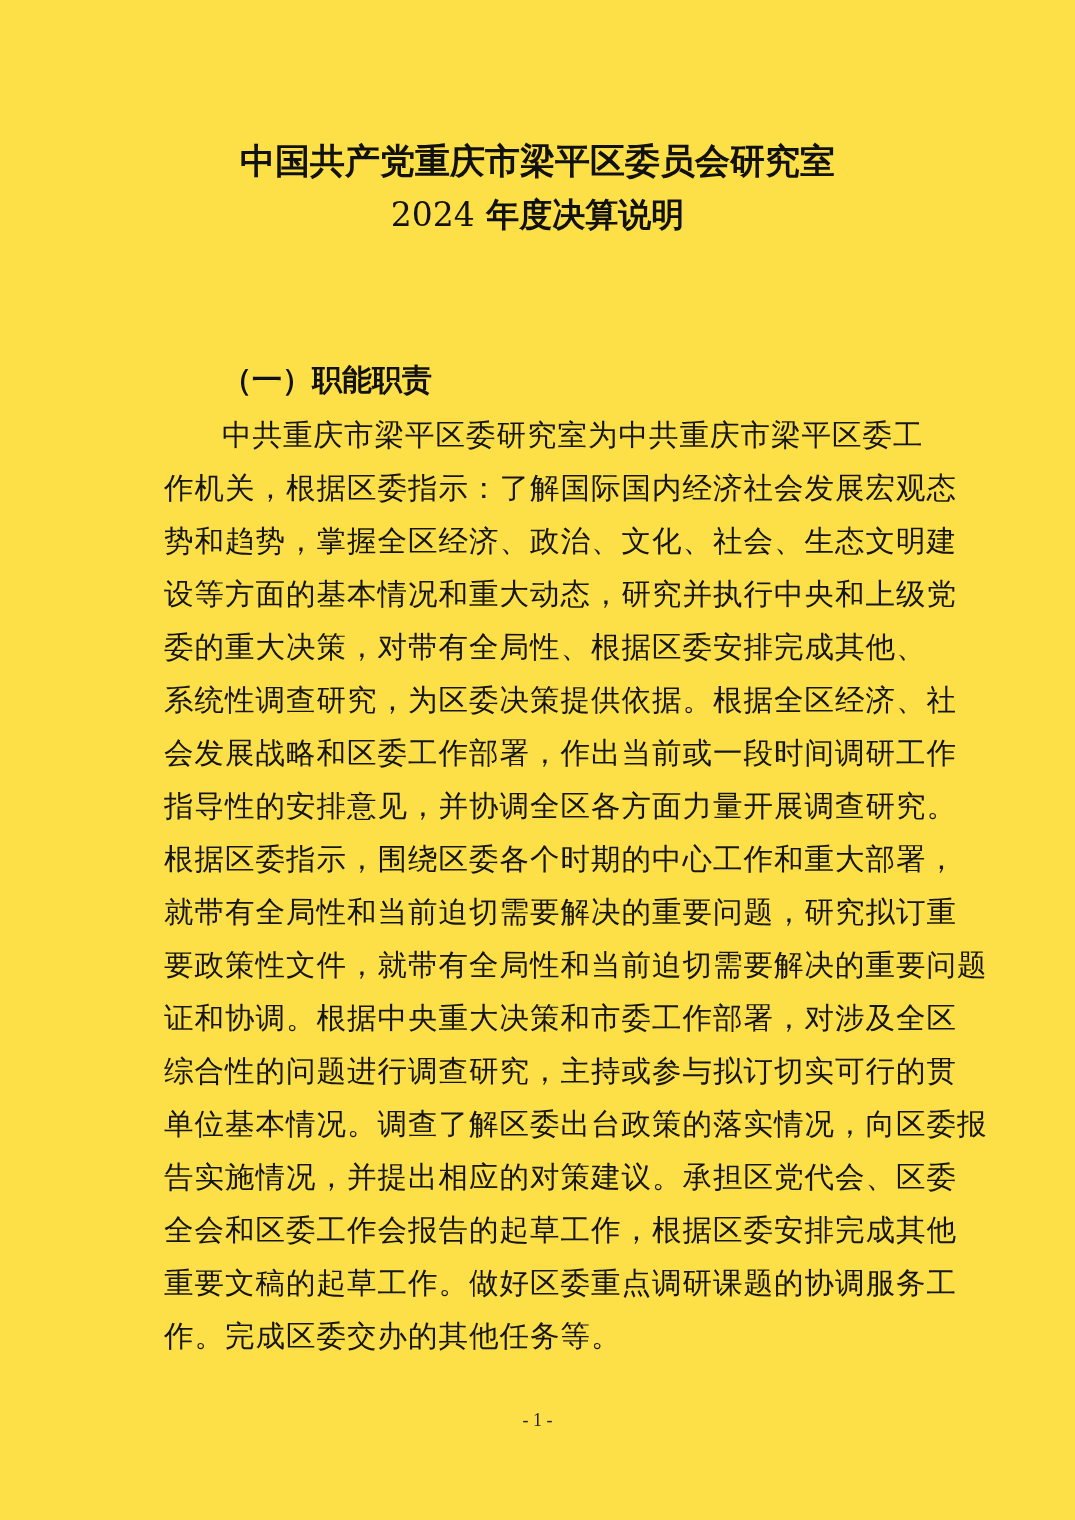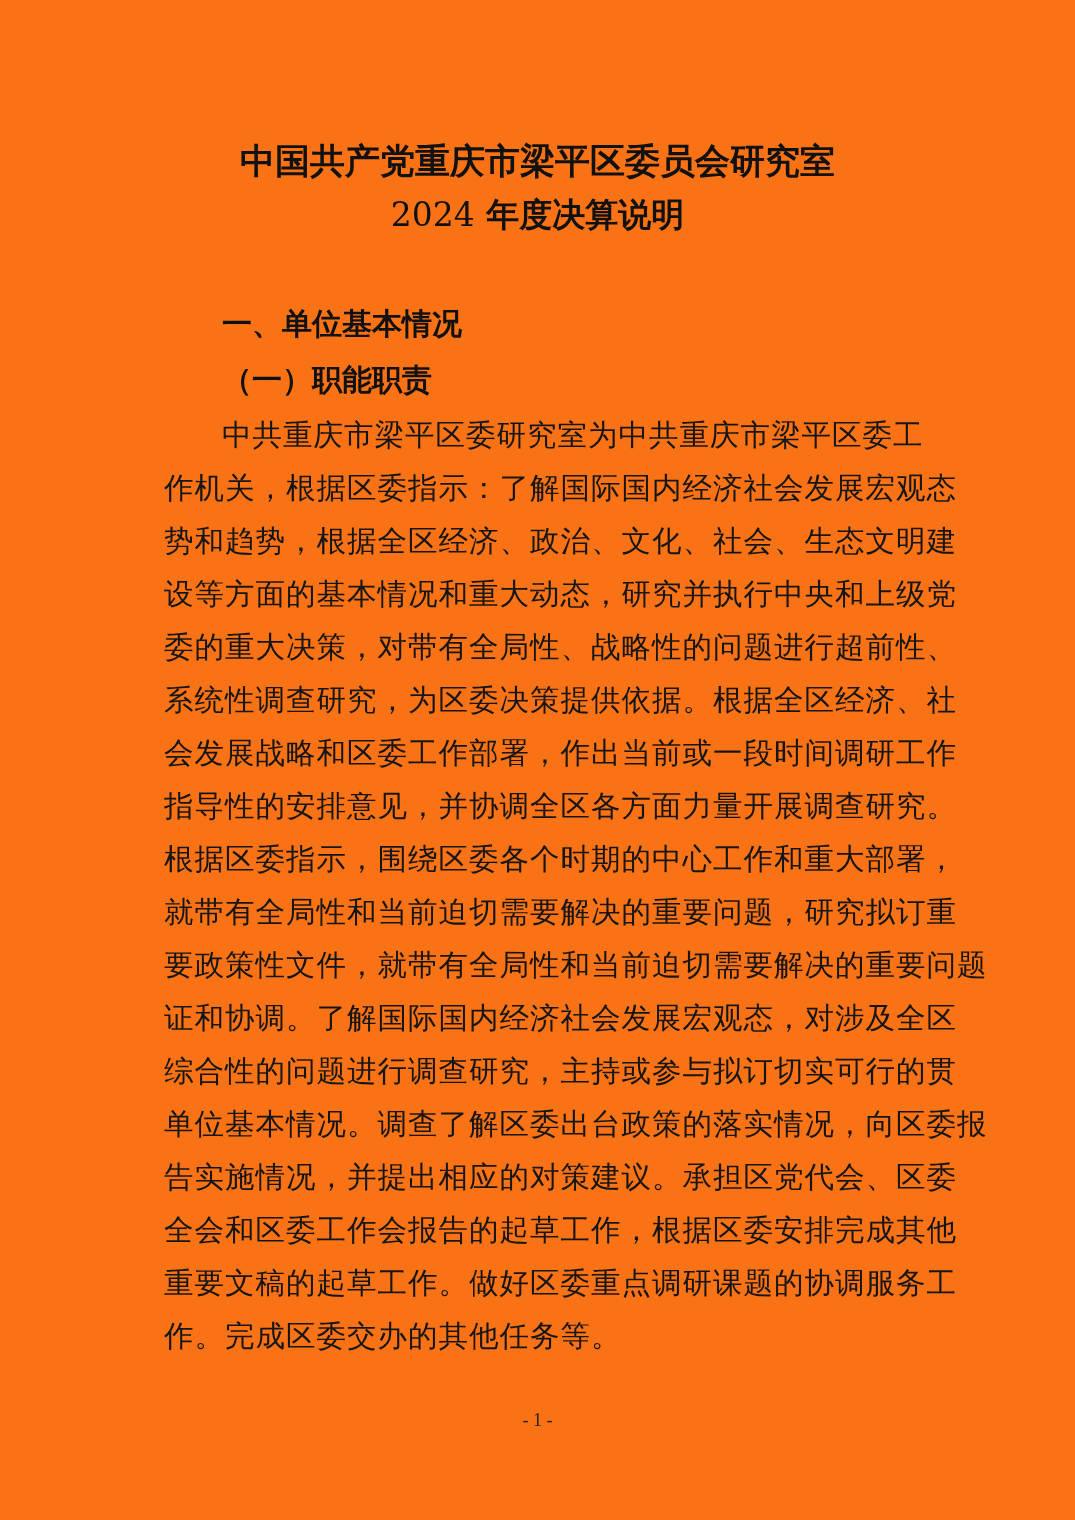--- a/index.html
+++ b/index.html
@@ -1,51 +1,50 @@
 <!DOCTYPE html>
 <html><head>
   <meta charset="utf-8">
   <style>
     html, body { margin: 0; padding: 0; background: #ffffff; }
     body { width: 1075px; height: 1520px; position: relative; overflow: hidden; color: #111; }
-    .page { position: absolute; left: 0; top: 0; width: 1075px; height: 1520px; background: #f97316; }
+    .page { position: absolute; left: 0; top: 0; width: 1075px; height: 1520px; background: #fde047; }
     .title { position: absolute; left: 0; width: 1075px; text-align: center; font-family: "DejaVu Serif", "Liberation Serif", serif; font-weight: bold; color: #111; }
     .title1 { top: 138px; font-size: 35px; letter-spacing: 0px; }
     .title2 { top: 193px; font-size: 33px; font-weight: normal; }
     .title2 .t2b { font-weight: bold; }
     .h1 { position: absolute; left: 222px; top: 304px; font-family: "DejaVu Sans", "Liberation Sans", sans-serif; font-weight: bold; font-size: 30px; color: #111; }
     .h2 { position: absolute; left: 222px; top: 360px; font-family: Liberation Sans, sans-serif; font-weight: bold; font-size: 30px; color: #111; }
     .body-line { position: absolute; left: 164px; width: 750px; font-family: "DejaVu Serif", "Liberation Serif", serif; font-size: 29.5px; color: #151515; white-space: nowrap; text-align: justify; text-align-last: justify; letter-spacing: 1px; }
     .body-line.first { left: 222px; width: 692px; }
     .body-line.last { text-align-last: left; }
     .page-number { position: absolute; left: 0; width: 1075px; top: 1410px; text-align: center; font-family: "Liberation Serif", serif; font-size: 18px; color: #222; }
   </style>
 </head>
 <body>
 
 <div class="page">
   <div class="title title1">中国共产党重庆市梁平区委员会研究室</div>
   <div class="title title2"><span>2024</span><span class="t2b"> 年度决算说明</span></div>
 
-  <div class="h1">一、单位基本情况</div>
   <div class="h2">（一）职能职责</div>
 
   <div>
     <div class="body-line first" style="top:416px">中共重庆市梁平区委研究室为中共重庆市梁平区委工</div>
     <div class="body-line" style="top:469px">作机关，根据区委指示：了解国际国内经济社会发展宏观态</div>
-    <div class="body-line" style="top:522px">势和趋势，根据全区经济、政治、文化、社会、生态文明建</div>
+    <div class="body-line" style="top:522px">势和趋势，掌握全区经济、政治、文化、社会、生态文明建</div>
     <div class="body-line" style="top:575px">设等方面的基本情况和重大动态，研究并执行中央和上级党</div>
-    <div class="body-line" style="top:628px">委的重大决策，对带有全局性、战略性的问题进行超前性、</div>
+    <div class="body-line" style="top:628px">委的重大决策，对带有全局性、根据区委安排完成其他、</div>
     <div class="body-line" style="top:681px">系统性调查研究，为区委决策提供依据。根据全区经济、社</div>
     <div class="body-line" style="top:734px">会发展战略和区委工作部署，作出当前或一段时间调研工作</div>
     <div class="body-line" style="top:787px">指导性的安排意见，并协调全区各方面力量开展调查研究。</div>
     <div class="body-line" style="top:840px">根据区委指示，围绕区委各个时期的中心工作和重大部署，</div>
     <div class="body-line" style="top:893px">就带有全局性和当前迫切需要解决的重要问题，研究拟订重</div>
     <div class="body-line" style="top:946px">要政策性文件，就带有全局性和当前迫切需要解决的重要问题</div>
-    <div class="body-line" style="top:999px">证和协调。了解国际国内经济社会发展宏观态，对涉及全区</div>
+    <div class="body-line" style="top:999px">证和协调。根据中央重大决策和市委工作部署，对涉及全区</div>
     <div class="body-line" style="top:1052px">综合性的问题进行调查研究，主持或参与拟订切实可行的贯</div>
     <div class="body-line" style="top:1105px">单位基本情况。调查了解区委出台政策的落实情况，向区委报</div>
     <div class="body-line" style="top:1158px">告实施情况，并提出相应的对策建议。承担区党代会、区委</div>
     <div class="body-line" style="top:1211px">全会和区委工作会报告的起草工作，根据区委安排完成其他</div>
     <div class="body-line" style="top:1264px">重要文稿的起草工作。做好区委重点调研课题的协调服务工</div>
     <div class="body-line last" style="top:1317px">作。完成区委交办的其他任务等。</div>
   </div>
 
   <div class="page-number">- 1 -</div>
 </div>

